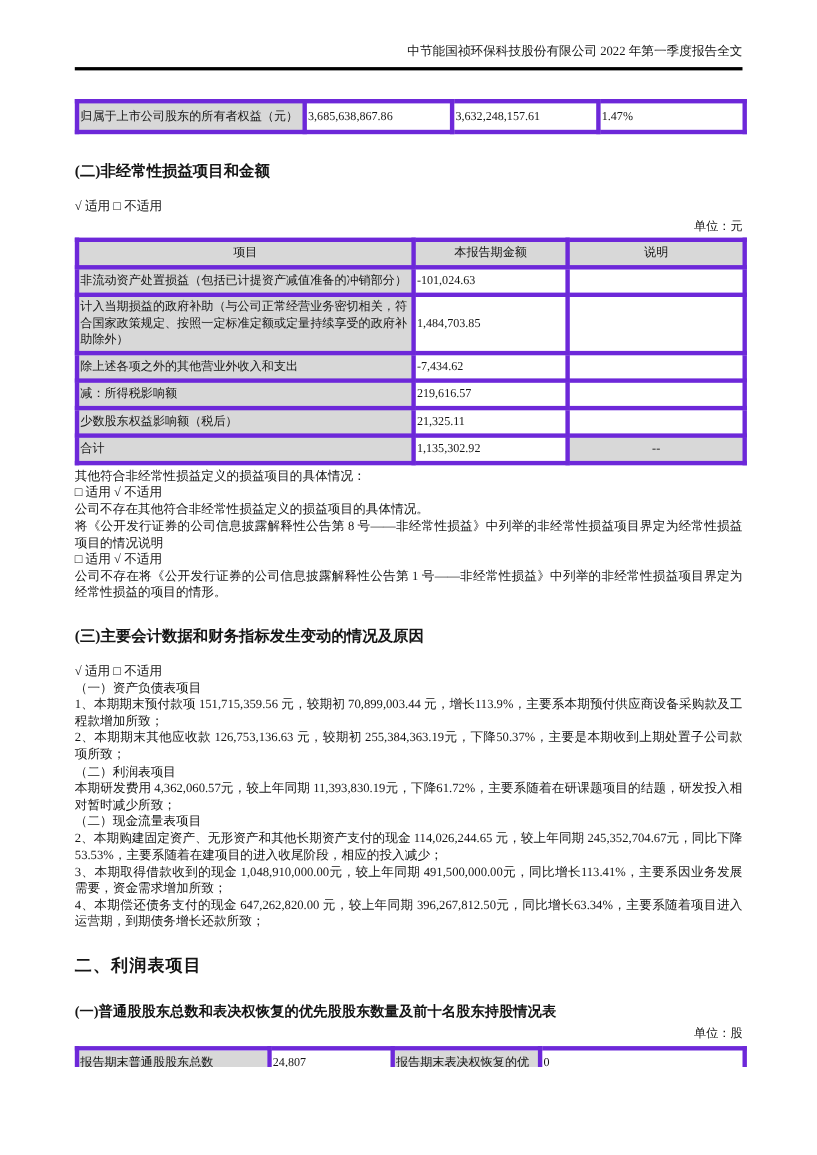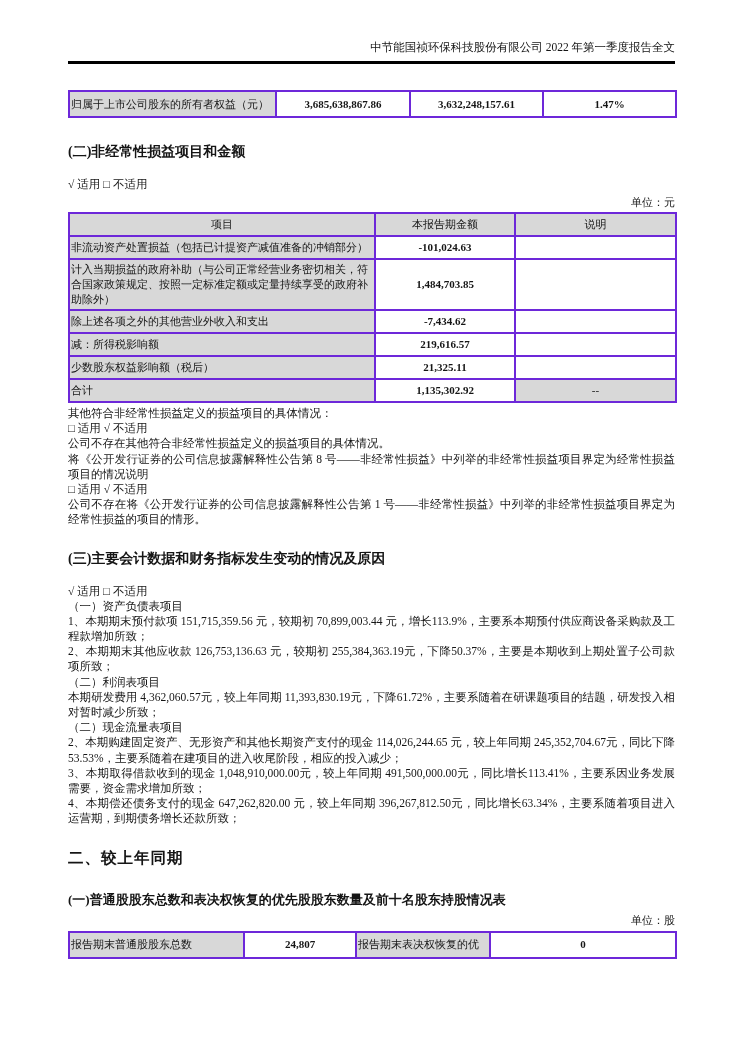--- a/index.html
+++ b/index.html
@@ -21,28 +21,28 @@
     padding-bottom: 7px;
     border-bottom: 3px solid #000;
   }
   table.tbl {
     border-collapse: collapse;
     width: 100%;
     table-layout: fixed;
     font-size: 11px;
   }
   table.tbl td, table.tbl th {
-    border: 2px solid #6d28d9;
+    border: 4px solid #6d28d9;
     vertical-align: middle;
     padding: 2px 1px;
     line-height: 15px;
   }
   .gray { background: #d8d8d8; }
   .lbl { text-align: left; }
-  .val { text-align: center; padding-right: 5px; font-weight: bold; }
+  .val { text-align: left; padding-right: 5px; }
   .ctr { text-align: center; }
   .nowrap { white-space: nowrap; overflow: hidden; }
   .indent { padding-left: 30px; font-family: Liberation Serif, serif; }
   .equity-table { margin-top: 26px; }
   .equity-table td { height: 20px; }
   .sec-heading {
     font-size: 14px;
     font-weight: bold;
     margin: 25px 0 0 0;
   }
@@ -184,21 +184,21 @@
     <p>1、本期期末预付款项 151,715,359.56 元，较期初 70,899,003.44 元，增长113.9%，主要系本期预付供应商设备采购款及工程款增加所致；</p>
     <p>2、本期期末其他应收款 126,753,136.63 元，较期初 255,384,363.19元，下降50.37%，主要是本期收到上期处置子公司款项所致；</p>
     <p>（二）利润表项目</p>
     <p>本期研发费用 4,362,060.57元，较上年同期 11,393,830.19元，下降61.72%，主要系随着在研课题项目的结题，研发投入相对暂时减少所致；</p>
     <p>（二）现金流量表项目</p>
     <p>2、本期购建固定资产、无形资产和其他长期资产支付的现金 114,026,244.65 元，较上年同期 245,352,704.67元，同比下降53.53%，主要系随着在建项目的进入收尾阶段，相应的投入减少；</p>
     <p>3、本期取得借款收到的现金 1,048,910,000.00元，较上年同期 491,500,000.00元，同比增长113.41%，主要系因业务发展需要，资金需求增加所致；</p>
     <p>4、本期偿还债务支付的现金 647,262,820.00 元，较上年同期 396,267,812.50元，同比增长63.34%，主要系随着项目进入运营期，到期债务增长还款所致；</p>
   </div>
 
-  <h1 class="big-heading">二、较上年同期</h1>
+  <h1 class="big-heading">二、利润表项目</h1>
 
   <h3 class="sub-heading">(一)普通股股东总数和表决权恢复的优先股股东数量及前十名股东持股情况表</h3>
 
   <div class="unit-line">单位：股</div>
 
   <table class="tbl sh-table">
     <colgroup>
         <col style="width:175px">
         <col style="width:112px">
         <col style="width:134px">

